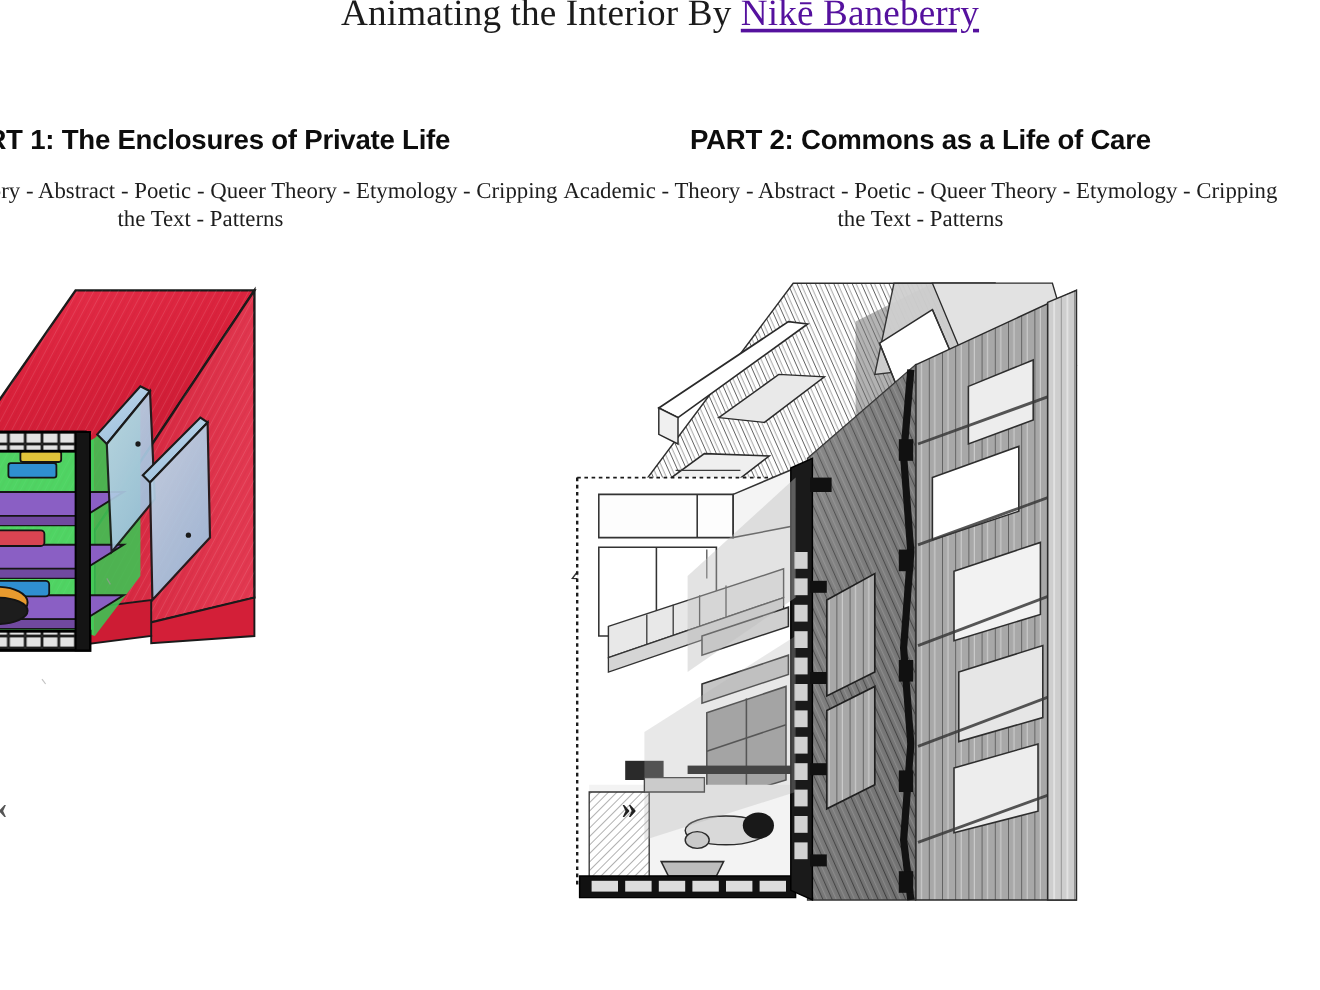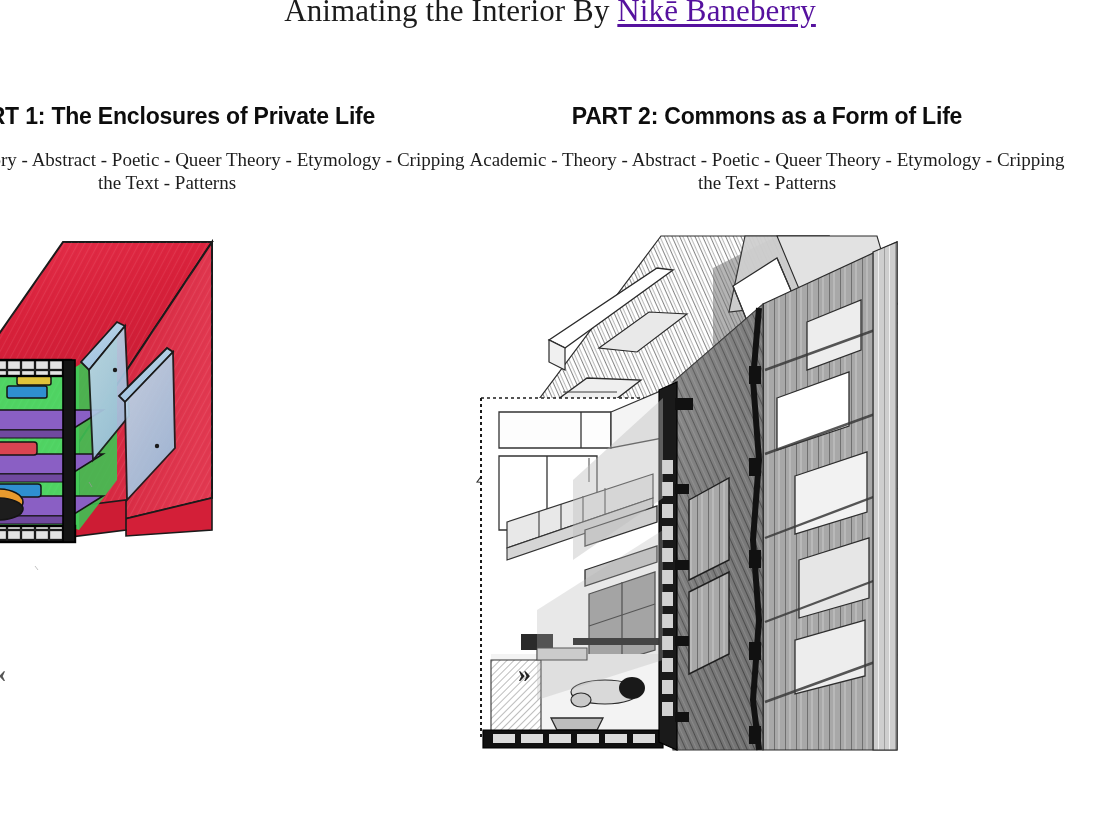--- a/index.html
+++ b/index.html
@@ -241,21 +241,21 @@
 
           <circle cx="-18" cy="246" r="1.6" fill="#8d8d8d" opacity="0.7"></circle>
           <path d="M24,250 l4,3" stroke="#9a9a9a" stroke-width="1" opacity="0.7"></path>
           <path d="M222,252 l3,5" stroke="#9a9a9a" stroke-width="1" opacity="0.7"></path>
           <path d="M168,336 l3,4" stroke="#9a9a9a" stroke-width="1" opacity="0.6"></path>
         </svg>
       </div>
     </div>
 
     <div class="slide">
-      <div class="slide-heading">PART 2: Commons as a Form of Life</div>
+      <div class="slide-heading">PART 2: Commons as a Life of Care</div>
       <div class="slide-tags">
         <div>Academic - Theory - Abstract - Poetic - Queer Theory - Etymology - Cripping</div>
         <div>the Text - Patterns</div>
       </div>
 
       <div class="slide-figure">
         <svg width="600" height="560" viewBox="0 0 600 560">
           <defs>
             <pattern id="corr" width="7" height="7" patternUnits="userSpaceOnUse" patternTransform="rotate(-24)">
               <rect width="7" height="7" fill="#ffffff"></rect>

